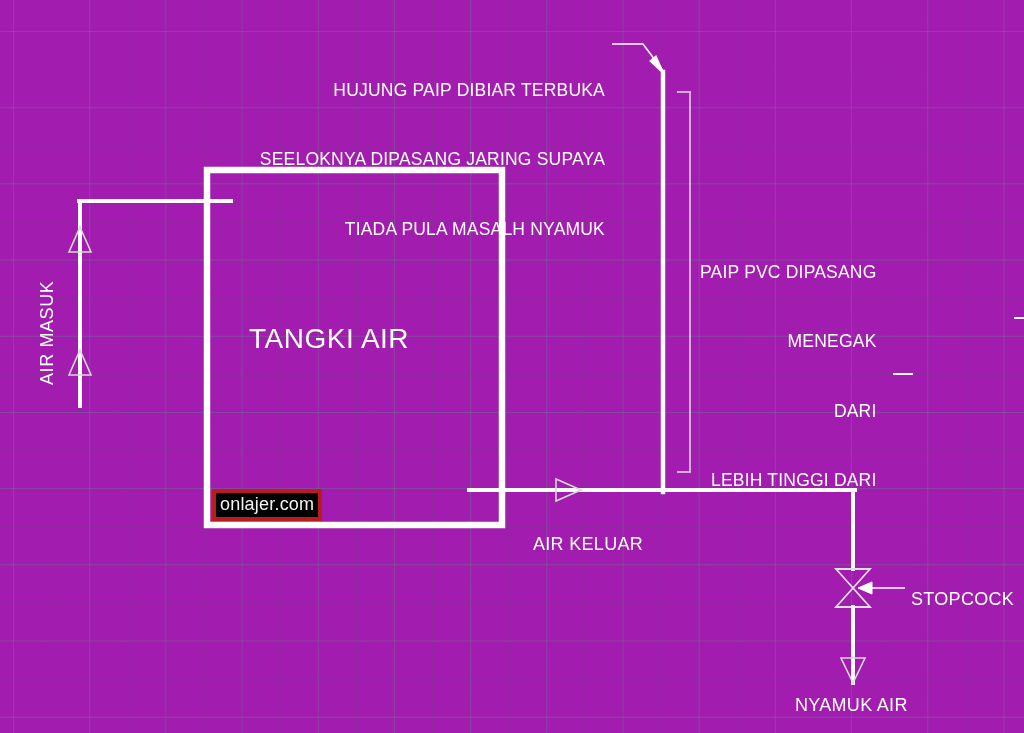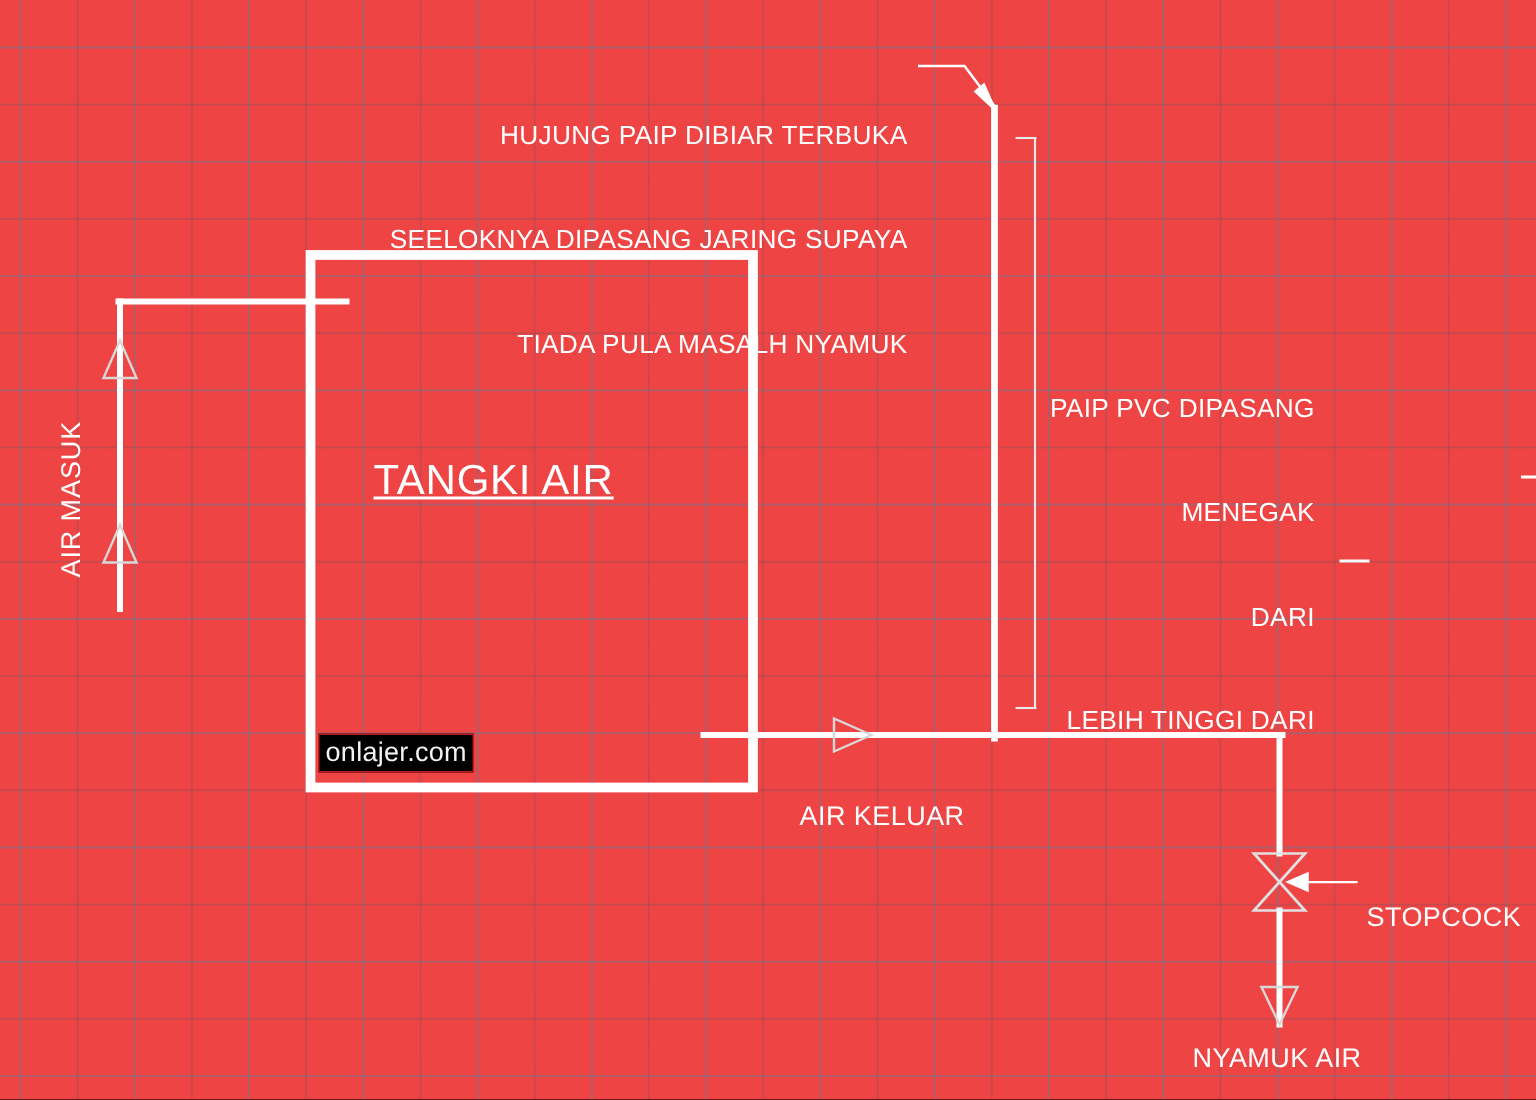--- a/index.html
+++ b/index.html
@@ -4,21 +4,21 @@
 <style>
   html, body {
     margin: 0;
     padding: 0;
     background: #000000;
   }
   #canvas {
     position: relative;
     width: 1024px;
     height: 733px;
-    background-color: #ef4444;
+    background-color: #a21caf;
     overflow: hidden;
     font-family: "Liberation Sans", sans-serif;
   }
   
   #grid {
     position: absolute;
     inset: 0;
     background-image:
       linear-gradient(to right, rgba(120,140,165,0.30) 1px, transparent 1px),
       linear-gradient(to bottom, rgba(120,140,165,0.30) 1px, transparent 1px),
@@ -58,21 +58,21 @@
   .vert {
     transform: rotate(-90deg);
     transform-origin: left top;
     font-size: 18px;
     letter-spacing: 0.6px;
   }
   .watermark {
     position: absolute;
     font-size: 18px;
     color: #f2f2f2;
-    border: 1px solid #b91c1c;
+    border: 4px solid #b91c1c;
     padding: 1px 4px 2px 4px;
     background: #000000;
     letter-spacing: 0.2px;
   }
 </style>
 </head>
 <body>
 
 <div id="canvas">
 
@@ -122,25 +122,25 @@
     <div>TIADA PULA MASALH NYAMUK</div>
   </div>
 
   <div class="txt note-right" style="left:700px; top:215px;">
     <div>PAIP PVC DIPASANG</div>
     <div>MENEGAK</div>
     <div>DARI</div>
     <div>LEBIH TINGGI DARI</div>
   </div>
 
-  <div class="txt lbl-big" style="left:249px; top:302px;text-decoration:underline;">TANGKI AIR</div>
+  <div class="txt lbl-big" style="left:249px; top:321px;">TANGKI AIR</div>
 
   <div class="txt vert" style="left:36px; top:385px;">AIR MASUK</div>
 
   <div class="txt lbl" style="left:533px; top:519px;margin-top:14px;">AIR KELUAR</div>
 
-  <div class="txt lbl" style="left:911px; top:600px;">STOPCOCK</div>
+  <div class="txt lbl" style="left:911px; top:588px;">STOPCOCK</div>
 
   <div class="txt lbl" style="left:795px; top:694px;">NYAMUK AIR</div>
 
   <div class="watermark" style="left:212px; top:489px;">onlajer.com</div>
 
 </div>
 
 </body></html>

